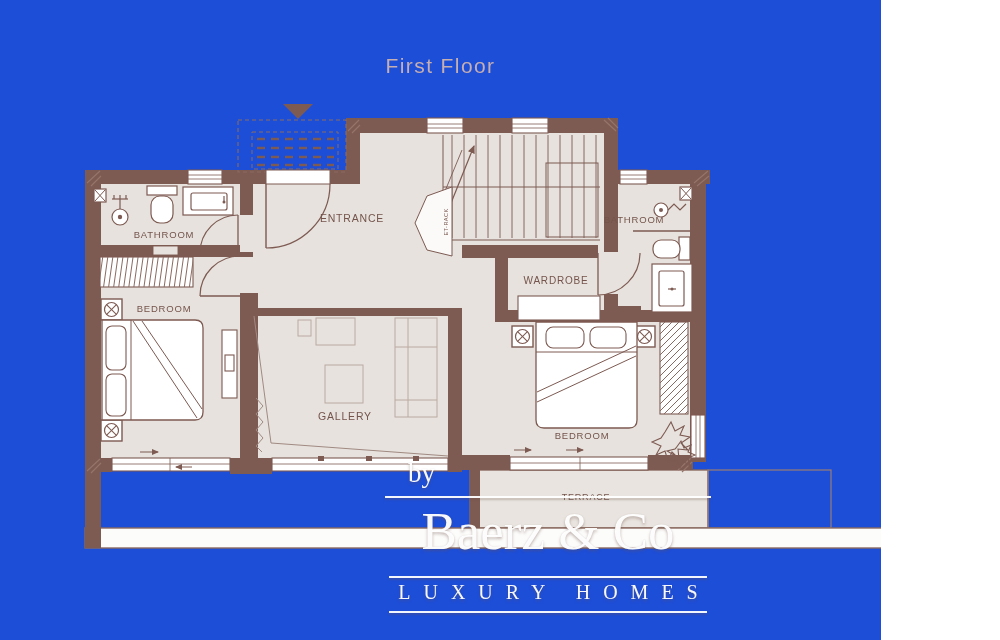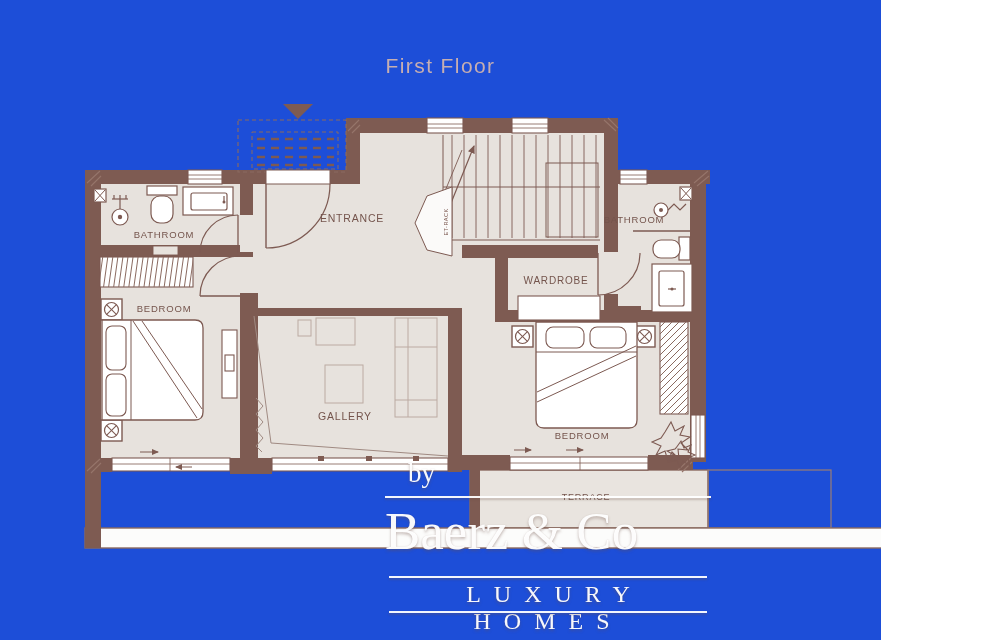--- a/index.html
+++ b/index.html
@@ -15,22 +15,22 @@
   svg.plan{position:absolute;left:0;top:0;}
   .room-label{
     fill:#74544c;font-family:"Liberation Sans",sans-serif;
     letter-spacing:0.8px;font-weight:500;
   }
   .wm{position:absolute;color:rgba(255,255,255,.96);
       font-family:Liberation Serif, serif;
       text-shadow:0 2px 3px rgba(109,79,70,.38),0 0 1px rgba(109,79,70,.18);
       pointer-events:none;}
   .wm-by{left:408px;top:458px;font-size:27px;}
-  .wm-brand{left:385px;top:502px;width:326px;text-align:left;font-size:53px;line-height:1.1;}
-  .wm-tagline{left:385px;top:581px;width:326px;text-align:center;font-size:24px;letter-spacing:13px;text-indent:13px;}
+  .wm-brand{left:385px;top:502px;width:326px;text-align:center;font-size:53px;line-height:1.1;}
+  .wm-tagline{left:385px;top:581px;width:326px;text-align:center;font-size:20px;letter-spacing:13px;text-indent:13px;}
   .wm-rule{position:absolute;height:2px;background:rgba(255,255,255,.95);
       box-shadow:0 2px 2px rgba(109,79,70,.3);pointer-events:none;}
   .wm-rule-1{left:385px;top:496px;width:326px;}
   .wm-rule-2{left:389px;top:576px;width:318px;}
   .wm-rule-3{left:389px;top:611px;width:318px;}
 </style>
 </head>
 <body>
 
 <div class="stage">

